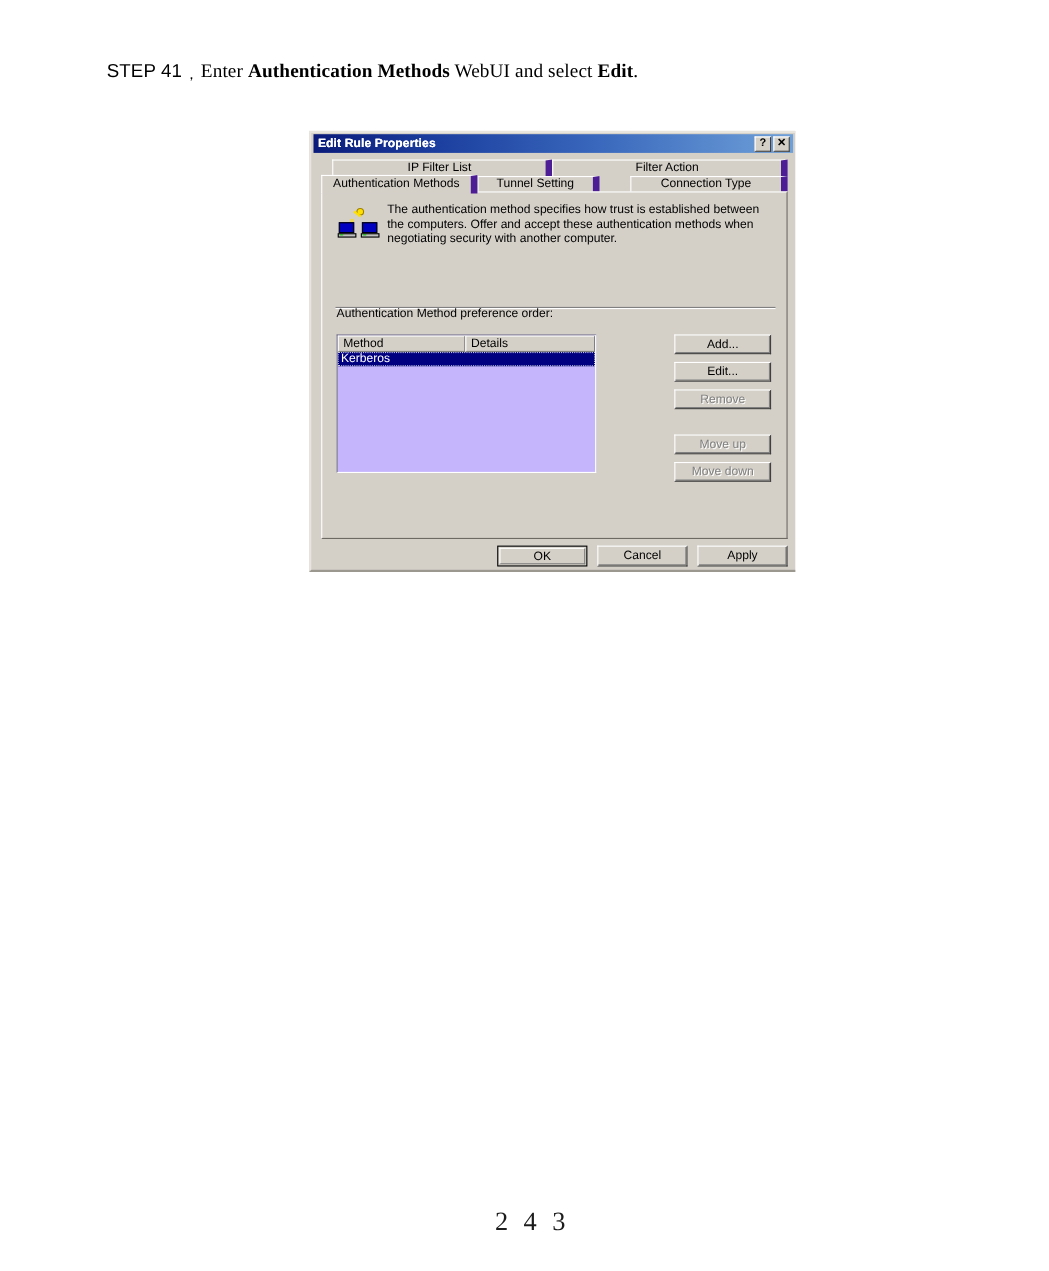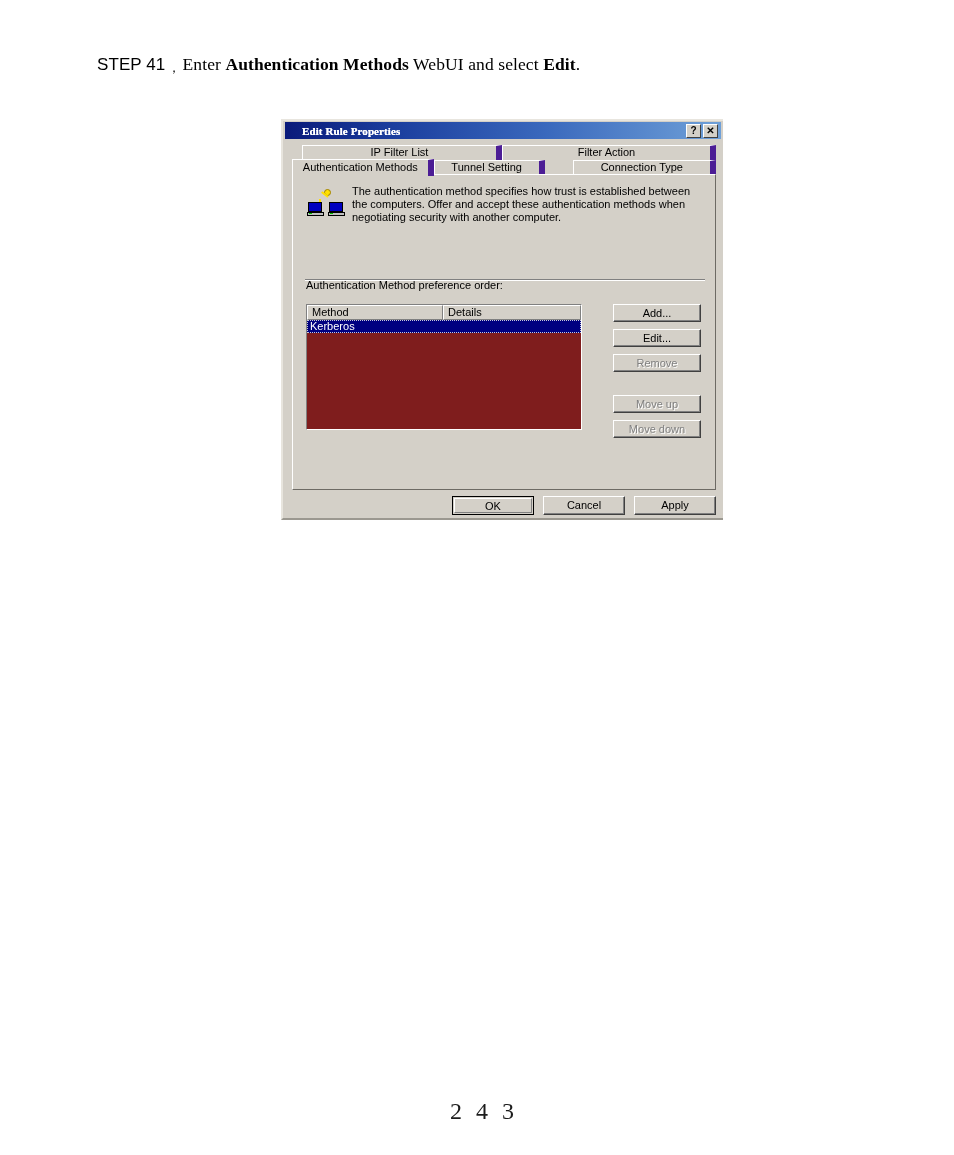--- a/index.html
+++ b/index.html
@@ -74,24 +74,24 @@
     top: 1px;
     width: 436px;
     height: 17px;
     background: linear-gradient(to right, #0a1a7a 0%, #1b3e9e 25%, #3a69bd 60%, #6fa0d8 100%);
     display: flex;
     align-items: center;
     box-sizing: border-box;
   }
   .titlebar-text {
     color: #ffffff;
-    font-family: Liberation Serif, serif;
+    font-family: Liberation Sans, sans-serif;
     font-weight: bold;
     font-size: 11px;
-    padding-left: 17px;
+    padding-left: 4px;
     letter-spacing: 0.1px;
     flex: 1;
     white-space: nowrap;
     text-shadow: 0 0 0 #fff;
   }
   .tb-btns { display: flex; gap: 2px; padding-right: 3px; }
   .tb-btn {
     width: 15px;
     height: 14px;
     background: #d4d0c8;
@@ -206,23 +206,23 @@
     font-family: "Liberation Sans", sans-serif;
     font-size: 11px;
     color: #000;
   }
 
   
   .listview {
     position: absolute;
     left: 13px;
     top: 129px;
-    width: 276px;
+    width: 236px;
     height: 126px;
-    background: #7f1d1d;
+    background: #c4b5fd;
     border-top: 1px solid #808080;
     border-left: 1px solid #808080;
     border-right: 1px solid #ffffff;
     border-bottom: 1px solid #ffffff;
     box-sizing: border-box;
     overflow: hidden;
   }
   .lv-header {
     display: flex;
     height: 15px;

